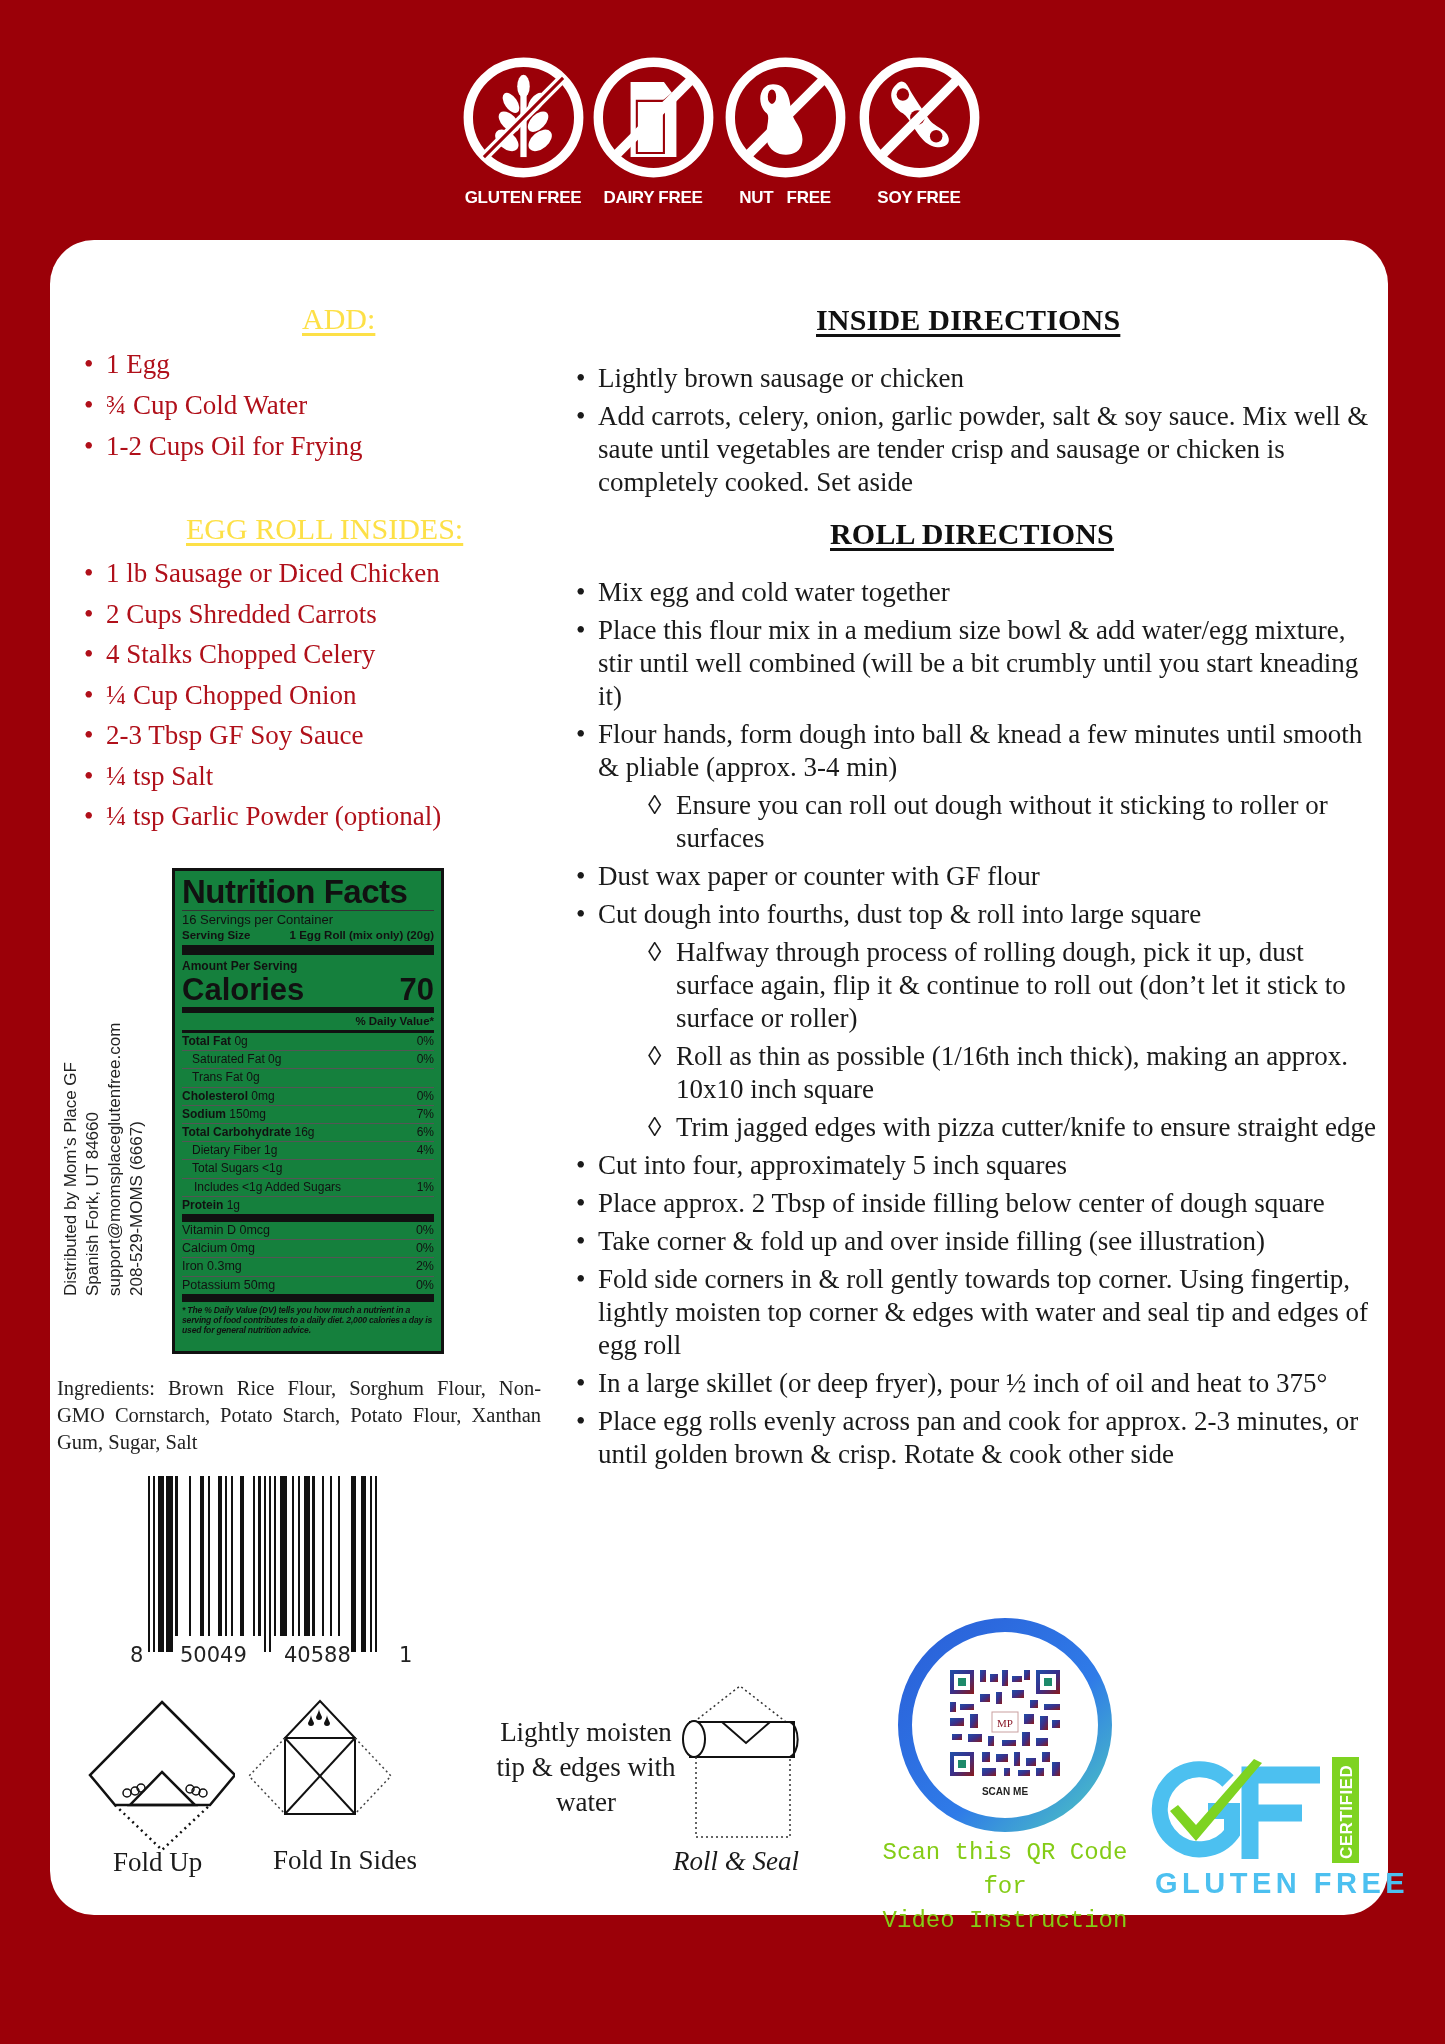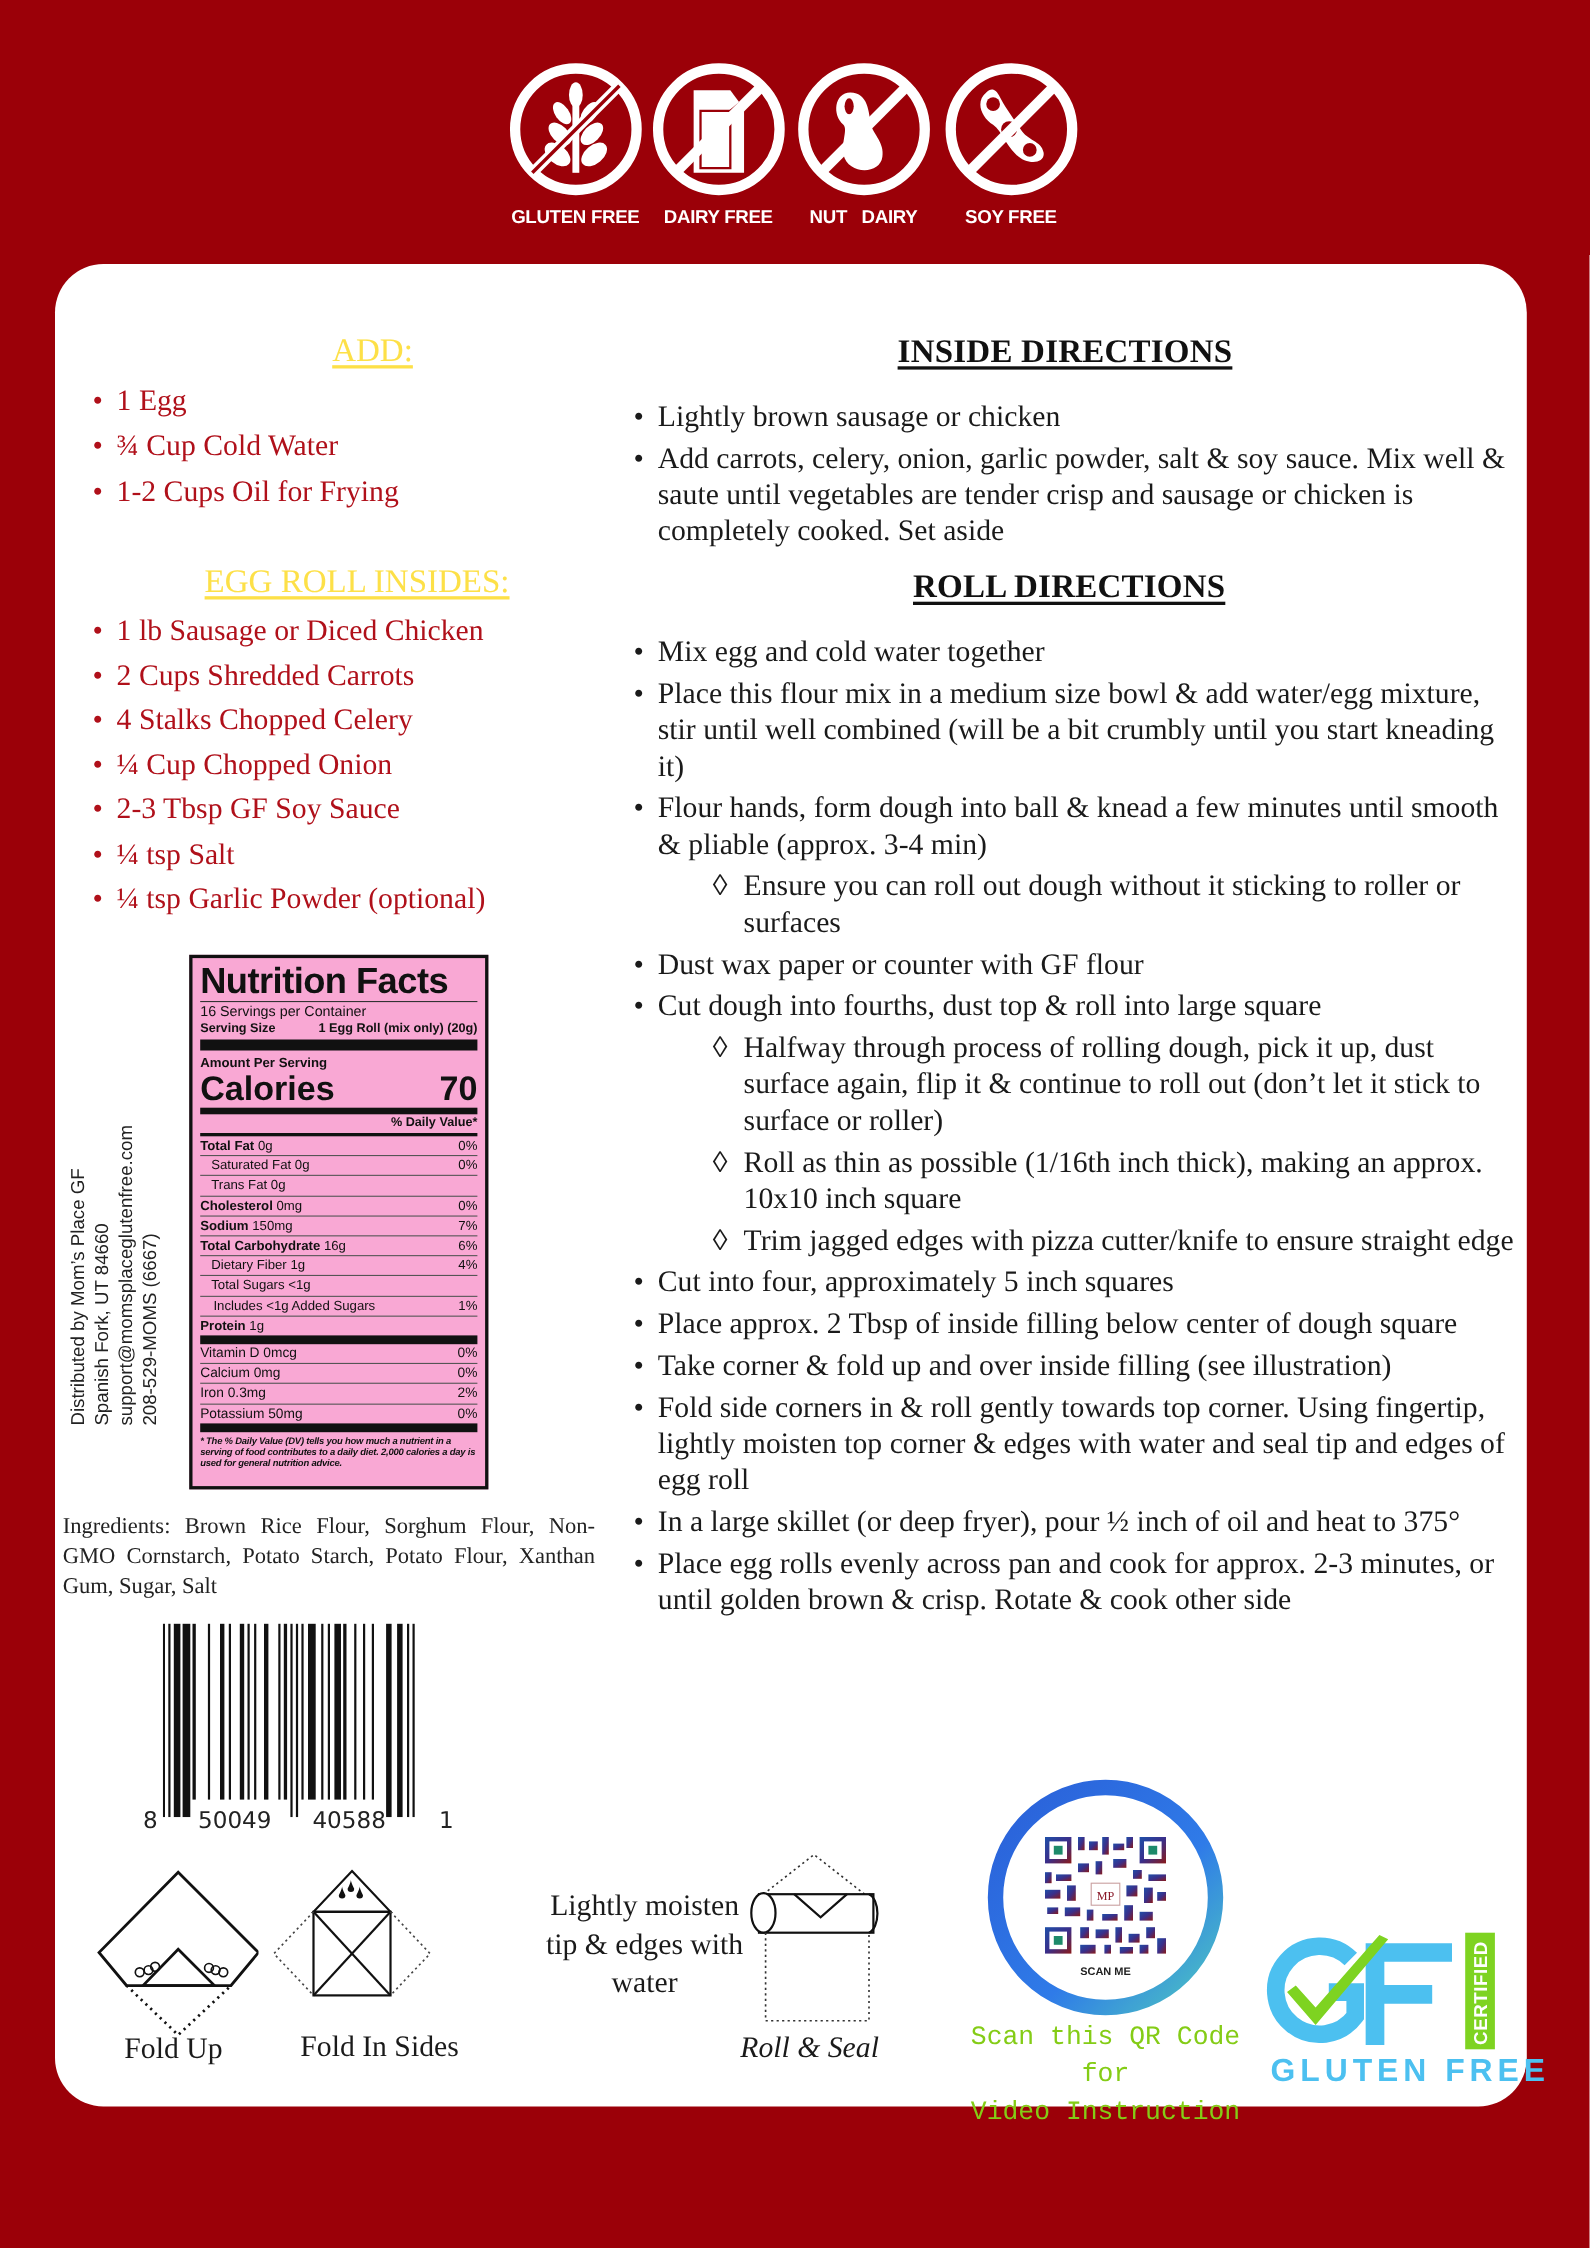--- a/index.html
+++ b/index.html
@@ -13,21 +13,21 @@
   .allergen .lbl { color: #fff; font-family: "Liberation Sans", "DejaVu Sans", sans-serif; font-weight: bold; font-size: 17px; letter-spacing: -0.3px; margin-top: 8px; white-space: nowrap; }
 
   
   .card { position: absolute; left: 50px; top: 240px; width: 1338px; height: 1675px; background: #fff; border-radius: 44px; }
   .heading-red { position: absolute; font-size: 30px; text-decoration: underline; text-underline-offset: 4px; color: #fde047; font-weight: normal; }
   ul.redlist { position: absolute; list-style: none; color: #b0101a; font-size: 27px; font-family: Liberation Serif, serif; }
   ul.redlist li { position: relative; padding-left: 22px; white-space: nowrap; }
   ul.redlist li::before { content: "•"; position: absolute; left: 0; top: 0; }
 
   
-  .nf { position: absolute; left: 172px; top: 868px; width: 272px; height: 486px; border: 3px solid #111; background: #f9a8d4; font-family: "Liberation Sans", "DejaVu Sans", sans-serif; color: #111; padding: 3px 7px; }
+  .nf { position: absolute; left: 172px; top: 868px; width: 272px; height: 486px; border: 3px solid #111; background: #15803d; font-family: "Liberation Sans", "DejaVu Sans", sans-serif; color: #111; padding: 3px 7px; }
   .nf-title { font-size: 33px; font-weight: bold; letter-spacing: -0.5px; line-height: 36px; border-bottom: 1px solid #333; }
   .nf-serv { font-size: 13px; line-height: 16px; margin-top: 1px; }
   .nf-size { font-size: 11.5px; font-weight: bold; display: flex; justify-content: space-between; line-height: 15px; }
   .nf-bar-thick { height: 10px; background: #111; margin: 2px 0 4px; }
   .nf-amt { font-size: 12px; font-weight: bold; line-height: 14px; }
   .nf-cal { display: flex; justify-content: space-between; font-size: 31px; font-weight: bold; line-height: 34px; }
   .nf-bar-med { height: 6px; background: #111; }
   .nf-dv { text-align: right; font-size: 11.5px; font-weight: bold; line-height: 17px; border-bottom: 3px solid #111; }
   .nf-row { display: flex; justify-content: space-between; font-size: 12px; line-height: 17.2px; border-bottom: 1px solid #555; }
   .nf-row.indent .nf-name { padding-left: 10px; }
@@ -93,21 +93,21 @@
     </svg>
     <div class="lbl">DAIRY FREE</div>
   </div>
   <div class="allergen" style="left:262px">
     <svg viewBox="0 0 120 120">
       <circle cx="60" cy="60" r="53" fill="none" stroke="#fff" stroke-width="9"></circle>
       <path d="M48 28 C34 28 32 48 42 56 C46 60 40 72 42 82 C46 100 74 100 76 84 C78 72 68 64 66 56 C64 46 64 28 48 28 Z" fill="#fff"></path>
       <ellipse cx="47" cy="40" rx="4" ry="7" fill="#9b0008"></ellipse>
       <line x1="22" y1="98" x2="98" y2="22" stroke="#fff" stroke-width="9"></line>
     </svg>
-    <div class="lbl" style="white-space:pre">NUT   DAIRY</div>
+    <div class="lbl" style="white-space:pre">NUT   FREE</div>
   </div>
   <div class="allergen" style="left:396px">
     <svg viewBox="0 0 120 120">
       <circle cx="60" cy="60" r="53" fill="none" stroke="#fff" stroke-width="9"></circle>
       <path d="M38 28 C28 36 34 50 44 56 C52 62 54 72 64 82 C74 92 90 90 88 80 C86 70 74 70 68 60 C60 48 54 40 50 32 C46 24 42 24 38 28 Z" fill="#fff"></path>
       <circle cx="44" cy="38" r="6" fill="#9b0008"></circle>
       <circle cx="58" cy="60" r="7" fill="#9b0008"></circle>
       <circle cx="76" cy="78" r="6" fill="#9b0008"></circle>
       <line x1="22" y1="98" x2="98" y2="22" stroke="#fff" stroke-width="9"></line>
     </svg>

